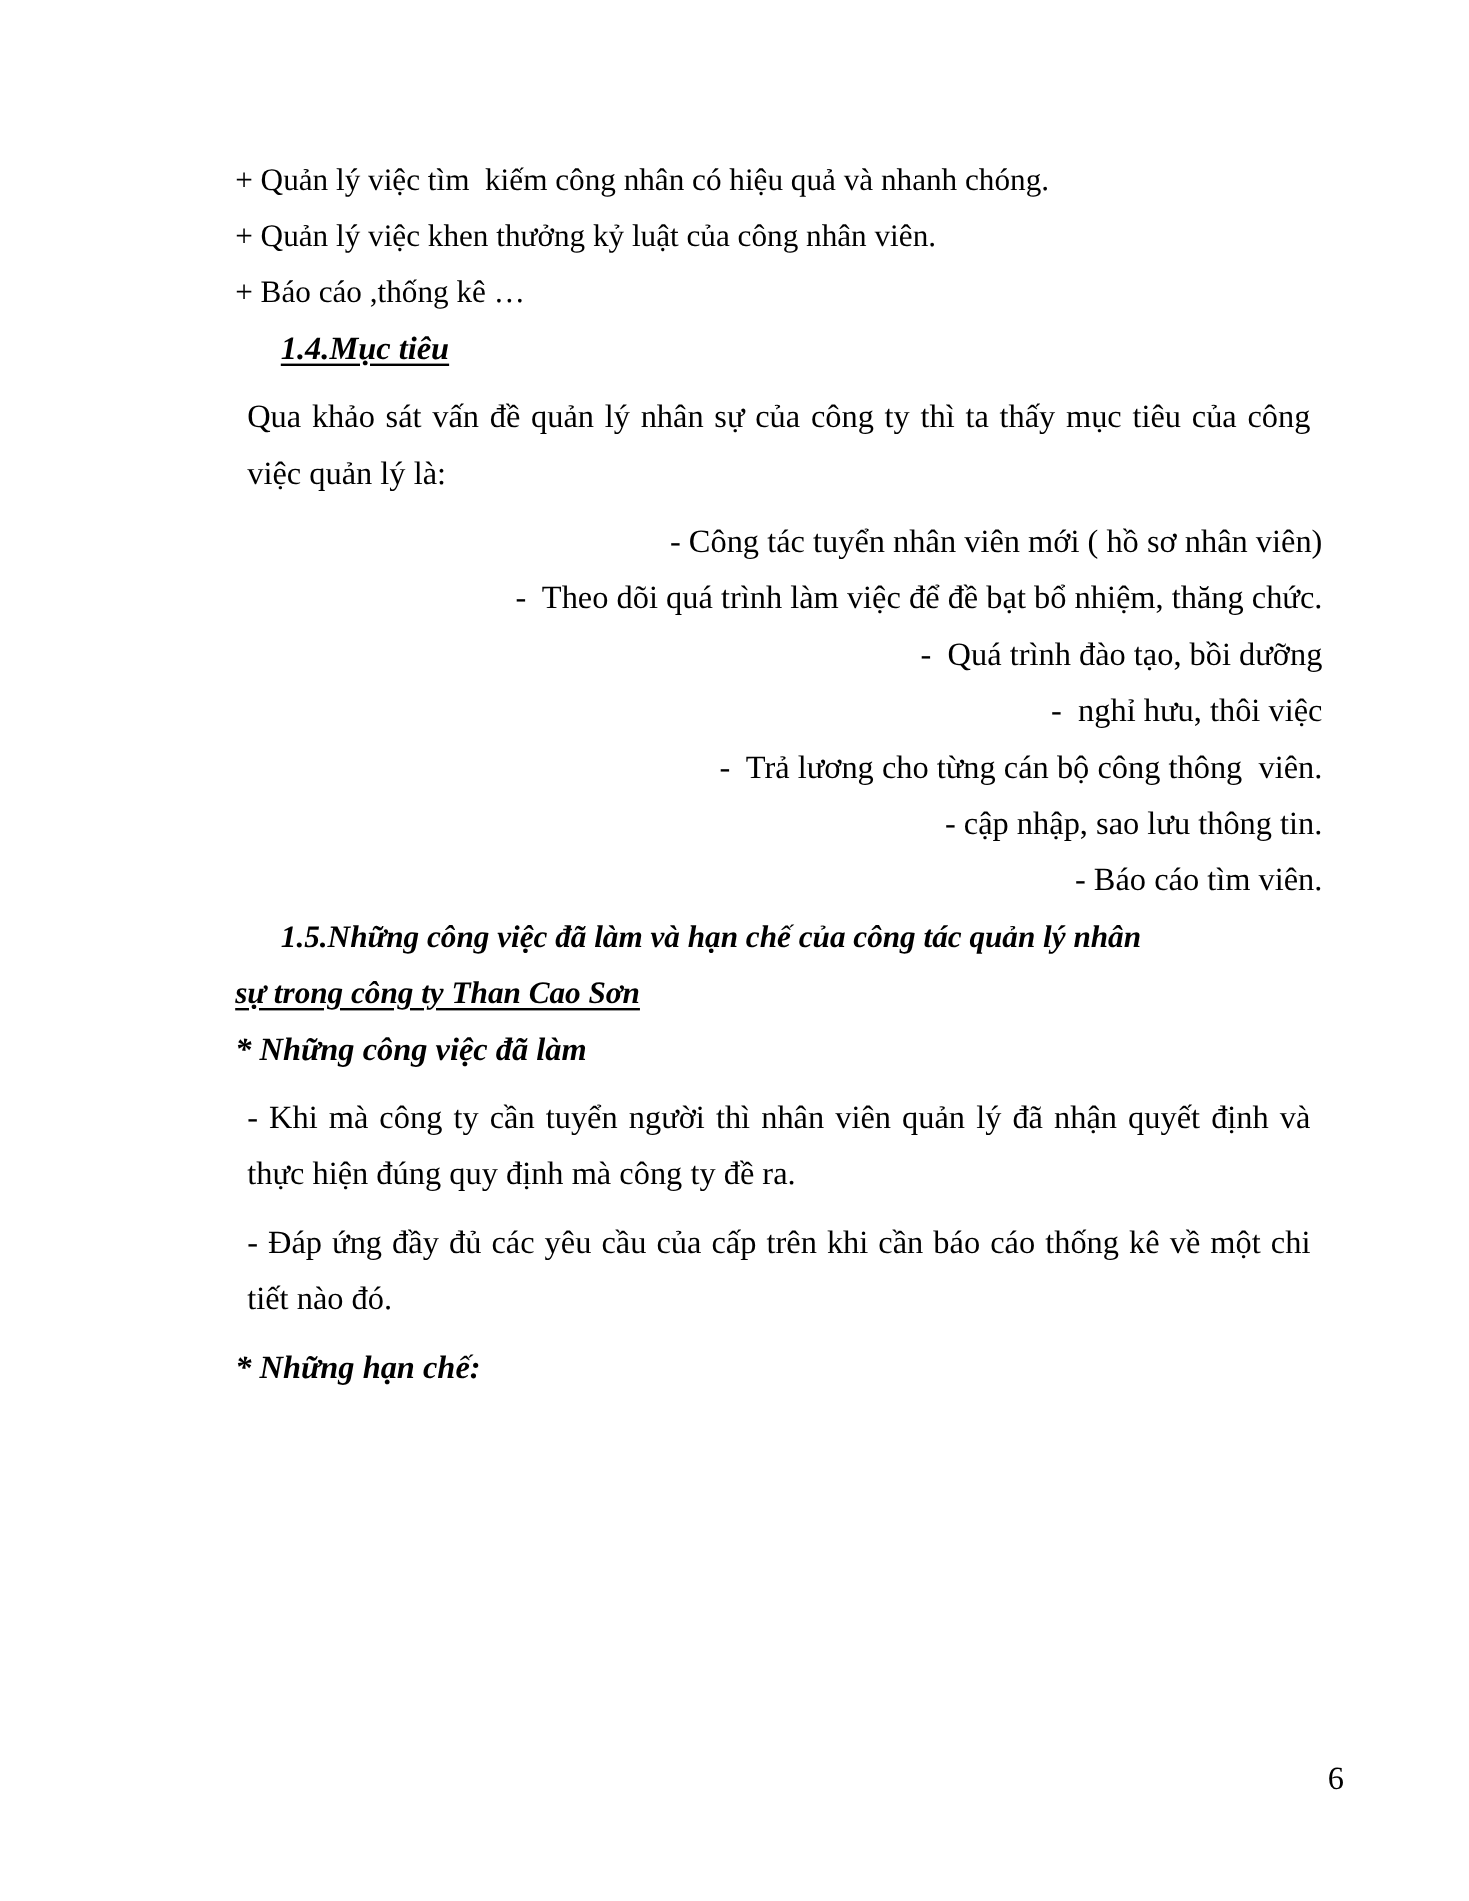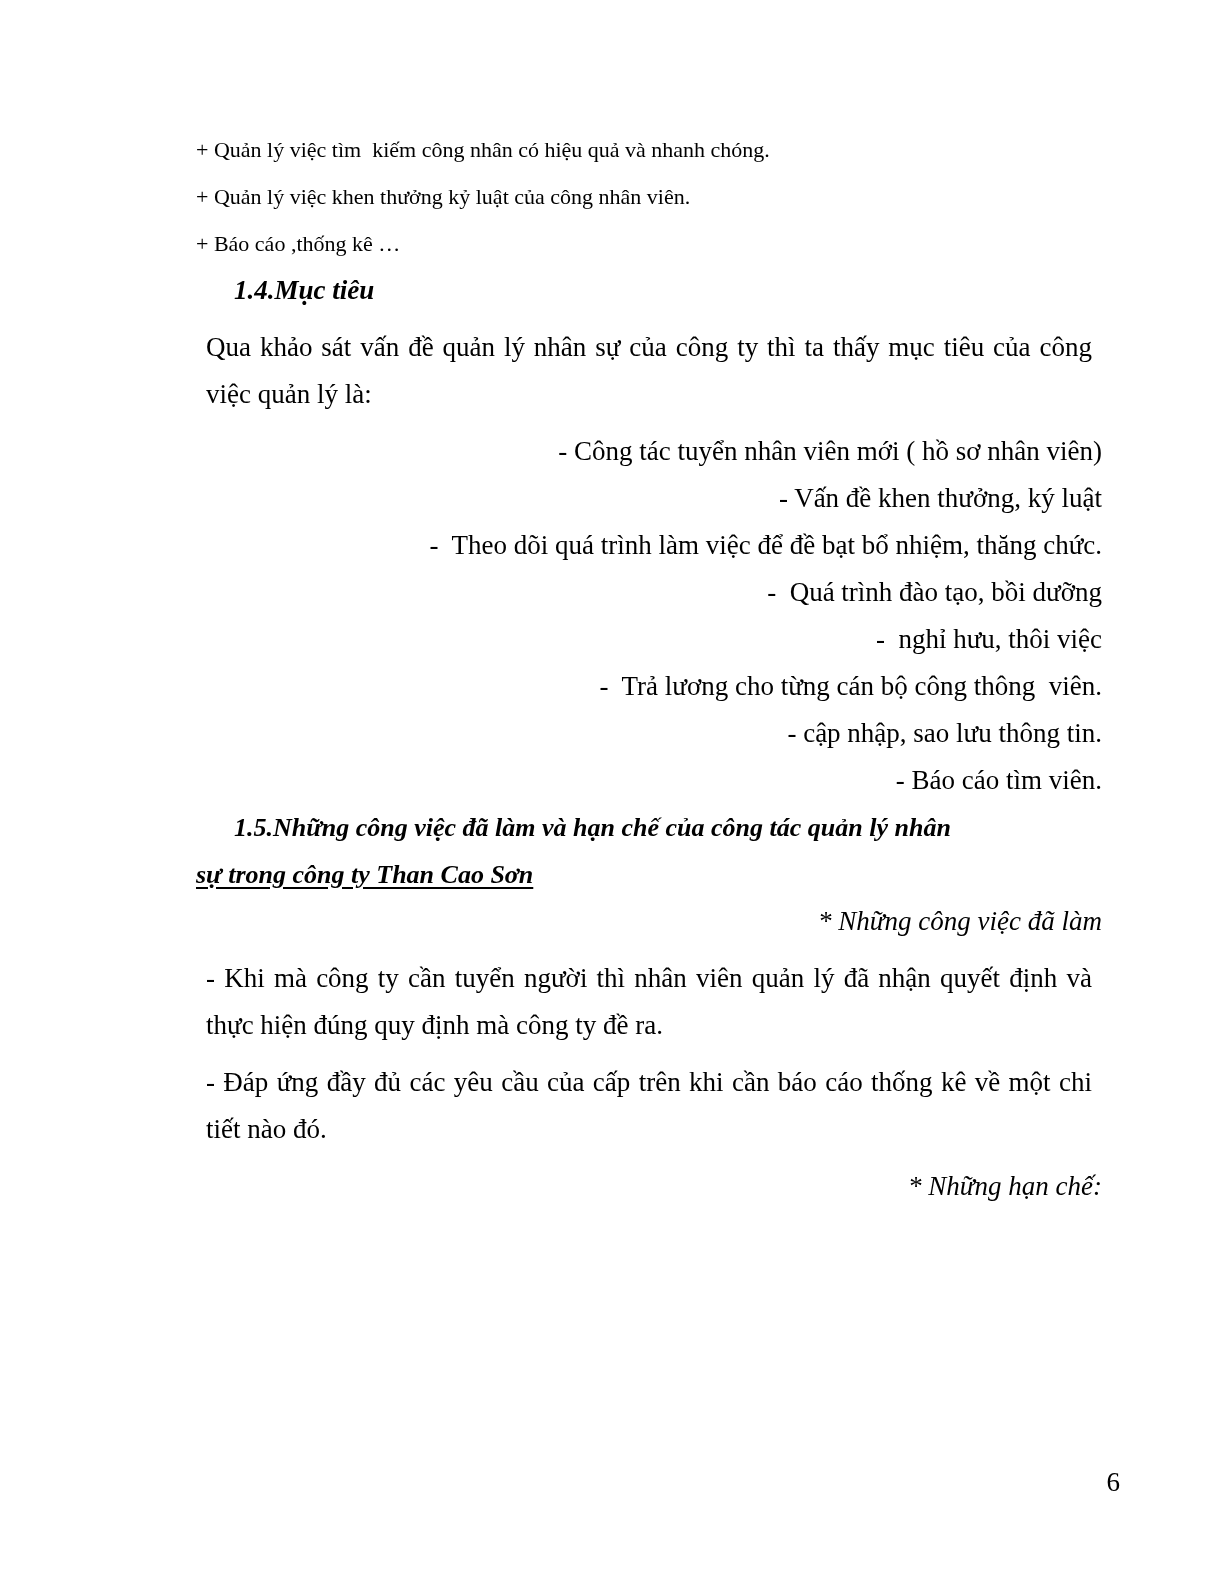--- a/index.html
+++ b/index.html
@@ -29,21 +29,21 @@
   
   .content {
     position: absolute;
     left: 196px;
     top: 126px;
     width: 906px;
   }
 
   
   .line {
-    font-size: 22px;
+    font-size: 26px;
     line-height: 47px;
     margin: 0;
     text-align: left;
     white-space: pre-wrap;
   }
 
   .para {
     font-size: 27px;
     line-height: 47px;
     margin: 10px;
@@ -55,20 +55,21 @@
   .para.justify-all {
     text-align: justify;
   }
 
   .heading {
     font-size: 27px;
     line-height: 47px;
     margin: 0;
     font-weight: bold;
     font-style: italic;
+    text-decoration: underline;
     text-underline-offset: 4px;
   }
 
   .heading-indent {
     padding-left: 38px;
   }
 
   .heading-block {
     font-size: 26px;
     line-height: 47px;
@@ -89,23 +90,23 @@
   }
   .heading-block .hl.full > span {
     display: inline-block;
     width: 100%;
   }
 
   .starline {
     font-size: 27px;
     line-height: 47px;
     margin: 0;
-    font-weight: normal;
+    font-weight: bold;
     font-style: italic;
-    text-align: right;
+    text-align: left;
   }
 
   .bullets {
     list-style: none;
     margin: 0;
     padding: 0;
   }
   .bullet-item {
     font-size: 27px;
     line-height: 47px;
@@ -144,21 +145,20 @@
     <p class="line ind-0">+ Quản lý việc tìm  kiếm công nhân có hiệu quả và nhanh chóng.</p>
     <p class="line ind-0">+ Quản lý việc khen thưởng kỷ luật của công nhân viên.</p>
     <p class="line ind-0">+ Báo cáo ,thống kê …</p>
 
     <p class="heading heading-indent">1.4.Mục tiêu</p>
 
     <p class="para justify-all">Qua khảo sát vấn đề quản lý nhân sự của công ty thì ta thấy mục tiêu của công việc quản lý là:</p>
 
     <div class="bullets">
       <p class="bullet-item ind-1"><span class="dash">-</span><span> Công tác tuyển nhân viên mới ( hồ sơ nhân viên)</span></p>
-      <p class="bullet-item ind-1"><span class="dash">-</span><span> Vấn đề khen thưởng, ký luật</span></p>
       <p class="bullet-item ind-1"><span class="dash">-</span><span>  Theo dõi quá trình làm việc để đề bạt bổ nhiệm, thăng chức.</span></p>
       <p class="bullet-item ind-1"><span class="dash">-</span><span>  Quá trình đào tạo, bồi dưỡng</span></p>
       <p class="bullet-item ind-1"><span class="dash">-</span><span>  nghỉ hưu, thôi việc</span></p>
       <p class="bullet-item ind-1"><span class="dash">-</span><span>  Trả lương cho từng cán bộ công thông  viên.</span></p>
       <p class="bullet-item ind-1"><span class="dash">-</span><span> cập nhập, sao lưu thông tin.</span></p>
       <p class="bullet-item ind-1"><span class="dash">-</span><span> Báo cáo tìm viên.</span></p>
     </div>
 
     <p class="heading-block heading-indent"><span class="hl full"><span>1.5.Những công việc đã làm và hạn chế của công tác quản lý nhân</span></span></p>
     <p class="heading-block"><span class="hl"><span>sự trong công ty Than Cao Sơn</span></span></p>

